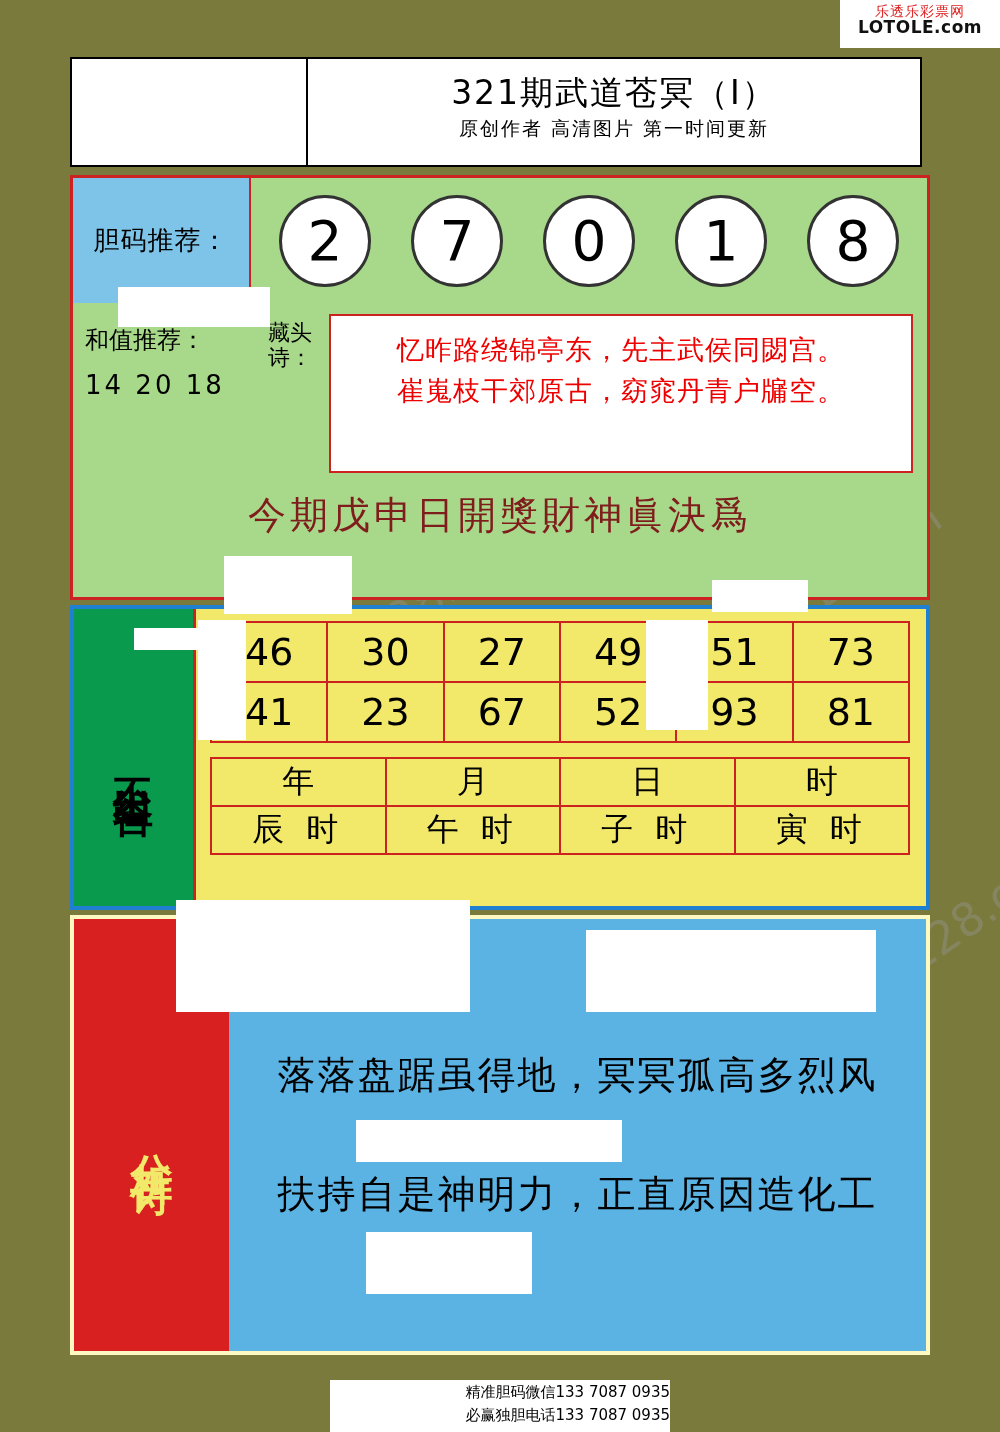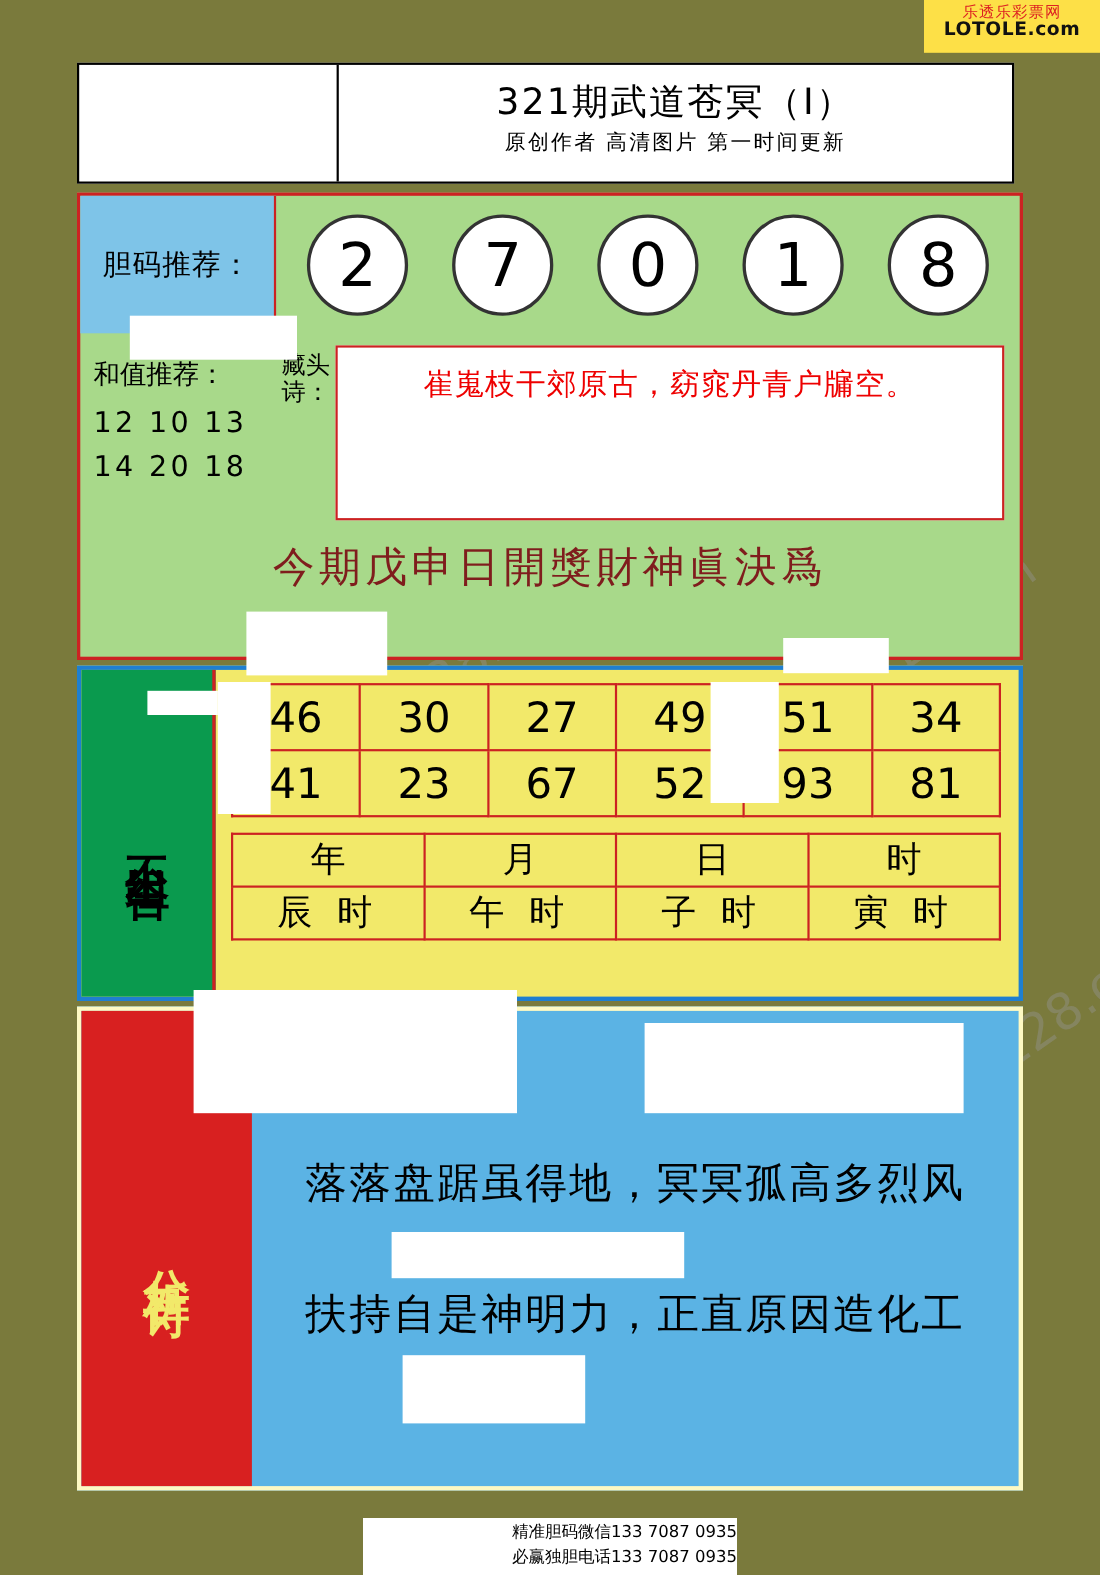--- a/index.html
+++ b/index.html
@@ -12,21 +12,21 @@
     position: relative;
     width: 1000px; height: 1432px;
     background: #7a7a3c;
     overflow: hidden;
   }
 
   
   .brand {
     position: absolute; top: 0; right: 0;
     width: 160px; height: 48px;
-    background: #fde047;
+    background: #ffffff;
     text-align: center;
     line-height: 1.05;
     padding-top: 4px;
   }
   .brand .b1 { font-size: 14px; color: #d22; letter-spacing: 1px; }
   .brand .b2 { font-size: 17px; font-weight: bold; color: #111; letter-spacing: 0.5px; }
 
   
   .header {
     position: absolute; left: 70px; top: 57px;
@@ -73,20 +73,21 @@
     width: 92px; height: 92px; border-radius: 50%;
     background: #fff; border: 3px solid #333;
     display: flex; align-items: center; justify-content: center;
     font-size: 55px; color: #000; font-family: "DejaVu Sans", "Liberation Sans", sans-serif;
   }
 
   .hz-row {
     position: absolute; left: 0; top: 130px;
     width: 100%; height: 175px;
     display: flex;
+    gap: 12px;
   }
   .hz-left {
     width: 178px; padding-left: 12px; padding-top: 14px;
     font-size: 24px; color: #000; line-height: 1.55;
   }
   .hz-left .hz-title { margin-bottom: 6px; }
   .hz-nums { font-size: 26px; letter-spacing: 3px; }
 
   .cangtou-label {
     width: 54px; font-size: 22px; color: #000;
@@ -222,46 +223,46 @@
         <div class="ball">7</div>
         <div class="ball">0</div>
         <div class="ball">1</div>
         <div class="ball">8</div>
       </div>
     </div>
 
     <div class="hz-row">
       <div class="hz-left">
         <div class="hz-title">和值推荐：</div>
-        <div class="hz-nums">12  10  13</div>
         <div class="hz-nums">14  20  18</div>
       </div>
       <div class="cangtou-label">藏头诗：</div>
       <div class="poem-box">
+        <div class="poem-line">忆昨路绕锦亭东，先主武侯同閟宫。</div>
         <div class="poem-line">崔嵬枝干郊原古，窈窕丹青户牖空。</div>
       </div>
     </div>
 
     <div class="blue-line">今期戊申日開獎財神眞決爲</div>
   </div>
 
   <div class="sec2">
     <div class="sec2-label">
       <span>不出组合</span>
     </div>
     <div class="sec2-body">
       <table class="grid sec2-nums">
         <tbody>
             <tr>
           <td>46</td>
           <td>30</td>
           <td>27</td>
           <td>49</td>
           <td>51</td>
-          <td>34</td>
+          <td>73</td>
         </tr>
         <tr>
           <td>41</td>
           <td>23</td>
           <td>67</td>
           <td>52</td>
           <td>93</td>
           <td>81</td>
         </tr>
       </tbody>

